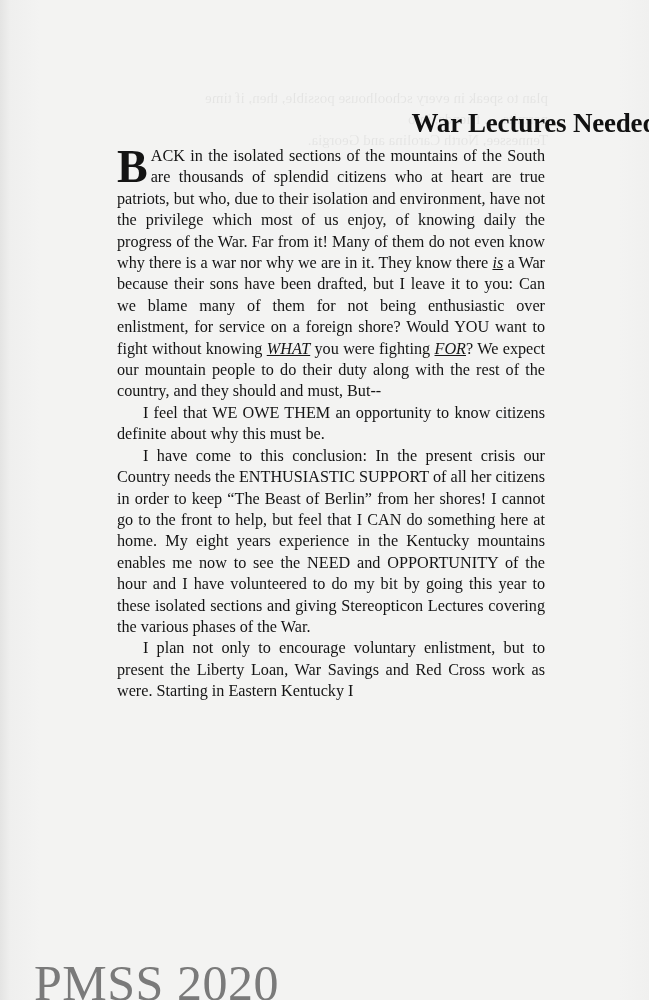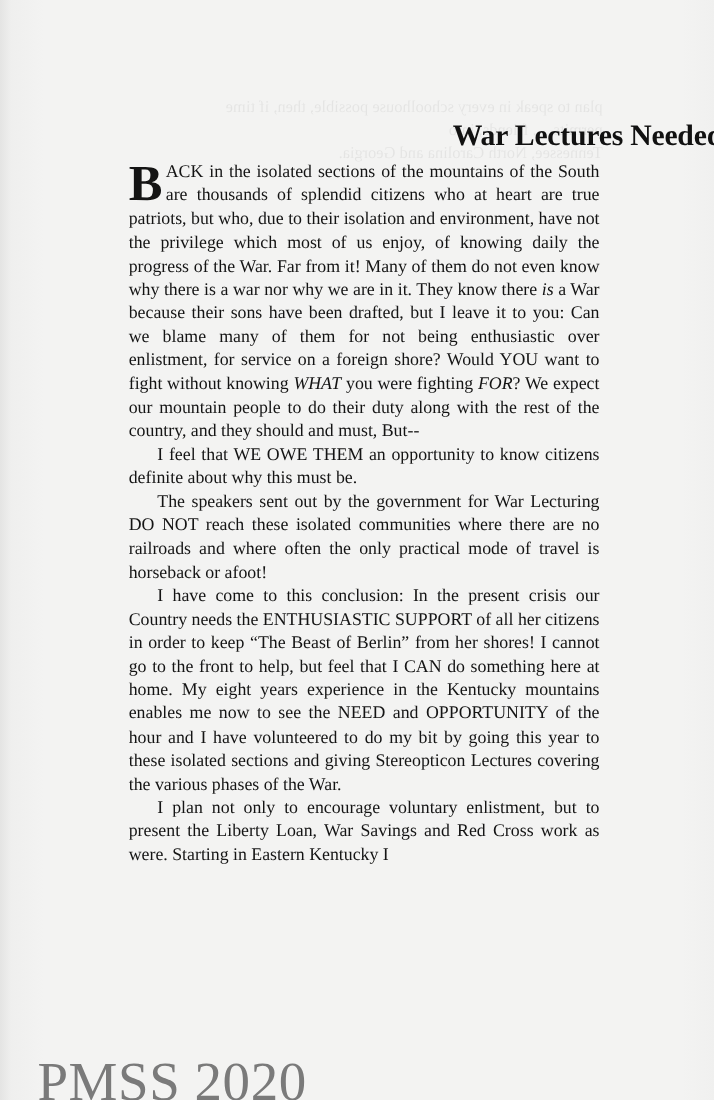--- a/index.html
+++ b/index.html
@@ -32,38 +32,37 @@
   .body-text p.first { text-indent: 0; }
   .dropcap {
     float: left; font-size: 46px; line-height: 38px; font-weight: bold;
     margin: 2px 3px 0 0; padding: 0;
   }
   .watermark {
     position: absolute; left: 34px; top: 906px;
     font-family: Liberation Serif, serif; font-size: 50px;
     color: #7a7a7a; letter-spacing: 0.5px; margin-top: 48px;
   }
-  i { font-style: italic; }
+  i { font-style: italic; text-decoration: underline; }
 </style>
 </head>
 <body>
 
 <div class="page">
   <div class="bleed">
     <div>plan to speak in every schoolhouse possible, then, if time</div>
     <div>permits, ... friends, into</div>
     <div>Tennessee, North Carolina and Georgia.</div>
   </div>
 
   <div class="title">War Lectures Needed!</div>
 
   <div class="body-text">
     <p class="first">
       <span class="dropcap">B</span><span>ACK in the isolated sections of the mountains of the South are thousands of splendid citizens who at heart are true patriots, but who, due to their isolation and environment, have not the privilege which most of us enjoy, of knowing daily the progress of the War.   Far from it!  Many of them do not even know why there is a war nor why we are in it.  They know there </span><i>is</i><span> a War because their sons have been drafted, but I leave it to you: Can we blame many of them for not being enthusiastic over enlistment, for service on a foreign shore?  Would YOU want to fight without knowing </span><i>WHAT</i><span> you were fighting </span><i>FOR</i><span>?  We expect our mountain people to do their duty along with the rest of the country, and they should and must, But--</span>
     </p>
     <p>I feel that WE OWE THEM an opportunity to know citizens definite about why this must be.</p>
-    <p>The speakers sent out by the government for War Lecturing DO NOT reach these isolated communities where there are no railroads and where often the only practical mode of travel is horseback or afoot!</p>
     <p>I have come to this conclusion: In the present crisis our Country needs the ENTHUSIASTIC SUPPORT of all her citizens in order to keep “The Beast of Berlin” from her shores!  I cannot go to the front to help, but feel that I CAN do something here at home.  My eight years experience in the Kentucky mountains enables me now to see the NEED and OPPORTUNITY of the hour and I have volunteered to do my bit by going this year to these isolated sections and giving Stereopticon Lectures covering the various phases of the War.</p>
     <p>I plan not only to encourage voluntary enlistment, but to present the Liberty Loan, War Savings and Red Cross work as were.  Starting in Eastern Kentucky I</p>
   </div>
 
   <div class="watermark">PMSS 2020</div>
 </div>
 
 </body></html>

